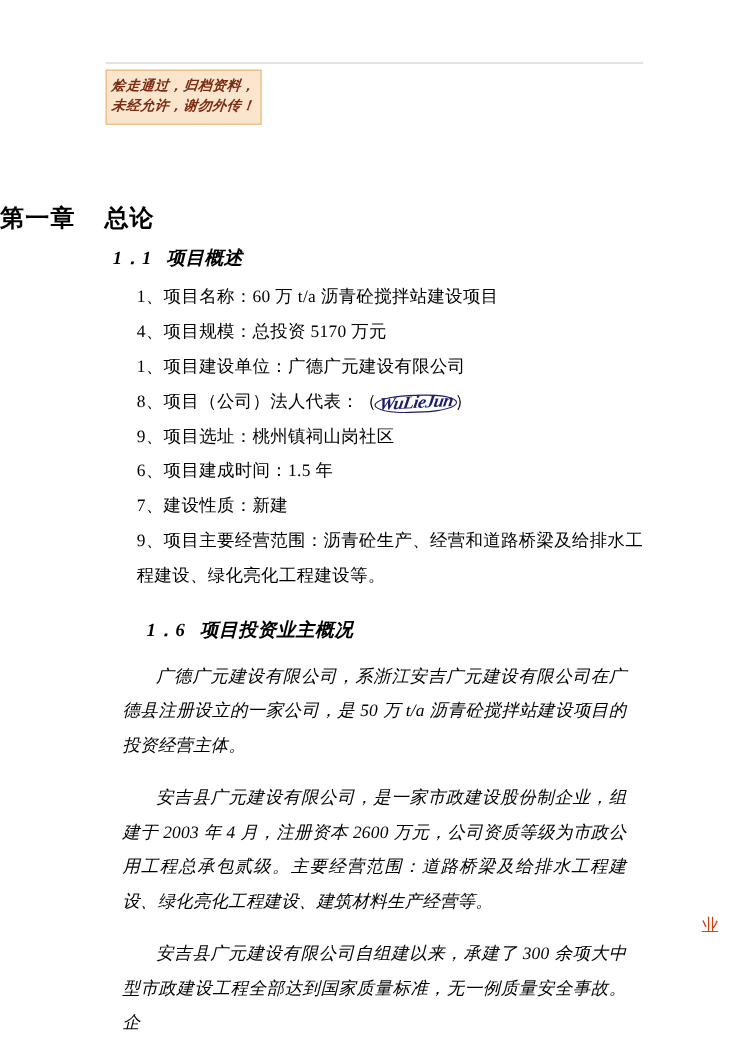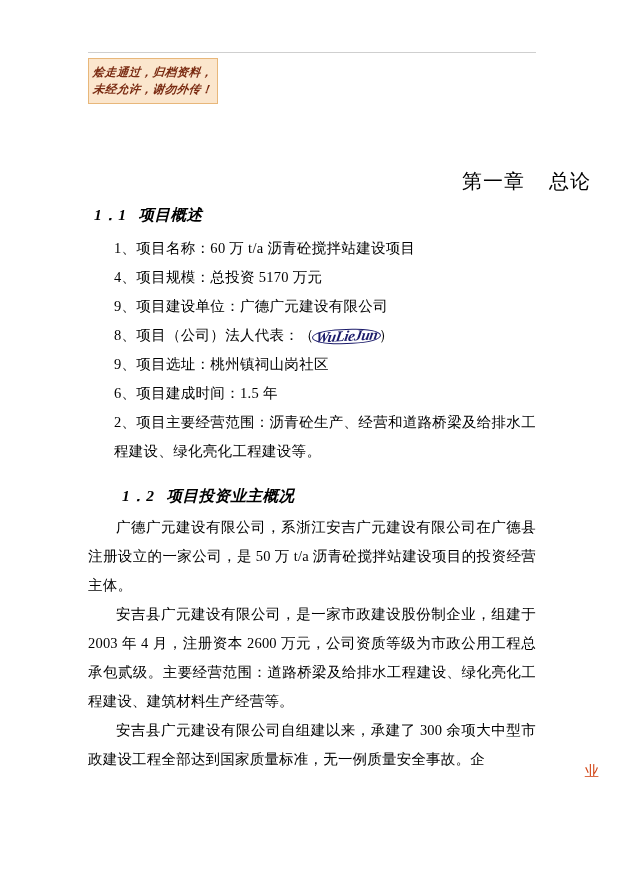--- a/index.html
+++ b/index.html
@@ -56,23 +56,23 @@
     line-height: 1.1;
     white-space: nowrap;
     transform: skewX(-6deg);
   }
   
   .chapter-title {
     position: absolute;
     left: 0;
     top: 168px;
     width: 591px;
-    text-align: right;
-    font-family: "Liberation Serif", serif;
-    font-weight: normal;
+    text-align: left;
+    font-family: "Liberation Serif", serif;
+    font-weight: bold;
     font-size: 20px;
     letter-spacing: 1px;
   }
   .chapter-title .gap {
     display: inline-block;
     width: 24px;
   }
   
   .content {
     position: absolute;
@@ -105,21 +105,22 @@
   .list-item.wrap {
     white-space: normal;
     text-indent: 0;
   }
   .para {
     font-size: 14.5px;
     line-height: 29px;
     text-align: justify;
     text-indent: 28px;
     letter-spacing: 0.2px;
-    margin: 0;
+    margin: 14px;
+    font-style: italic;
   }
   .spacer-md { height: 20px; }
   .sig {
     display: inline-block;
     font-family: "Liberation Serif", serif;
     font-style: italic;
     font-weight: bold;
     font-size: 15px;
     color: #1b1b6a;
     transform: skewX(-12deg) rotate(-3deg);
@@ -176,32 +177,33 @@
   </div>
 
   <div class="content">
 
     <div class="h2 indent1">
       <span class="num">1．1</span><span>项目概述</span>
     </div>
 
     <div class="list-item">1、项目名称：60 万 t/a 沥青砼搅拌站建设项目</div>
     <div class="list-item">4、项目规模：总投资 5170 万元</div>
-    <div class="list-item">9、项目建设单位：广德广元建设有限公司</div>
+    <div class="list-item">1、项目建设单位：广德广元建设有限公司</div>
     <div class="list-item">
       <span>8、项目（公司）法人代表：（</span><span class="sig-wrap"><span class="sig">WuLieJun</span></span><span>）</span>
     </div>
     <div class="list-item">9、项目选址：桃州镇祠山岗社区</div>
     <div class="list-item">6、项目建成时间：1.5 年</div>
-    <div class="list-item wrap">2、项目主要经营范围：沥青砼生产、经营和道路桥梁及给排水工程建设、绿化亮化工程建设等。</div>
+    <div class="list-item">7、建设性质：新建</div>
+    <div class="list-item wrap">9、项目主要经营范围：沥青砼生产、经营和道路桥梁及给排水工程建设、绿化亮化工程建设等。</div>
 
     <div class="spacer-md"></div>
 
     <div class="h2 sec2">
-      <span class="num">1．2</span><span>项目投资业主概况</span>
+      <span class="num">1．6</span><span>项目投资业主概况</span>
     </div>
 
     <p class="para">广德广元建设有限公司，系浙江安吉广元建设有限公司在广德县注册设立的一家公司，是 50 万 t/a 沥青砼搅拌站建设项目的投资经营主体。</p>
     <p class="para">安吉县广元建设有限公司，是一家市政建设股份制企业，组建于 2003 年 4 月，注册资本 2600 万元，公司资质等级为市政公用工程总承包贰级。主要经营范围：道路桥梁及给排水工程建设、绿化亮化工程建设、建筑材料生产经营等。</p>
     <p class="para">安吉县广元建设有限公司自组建以来，承建了 300 余项大中型市政建设工程全部达到国家质量标准，无一例质量安全事故。企</p>
 
   </div>
 
   <div class="footer-mark">业</div>
 

